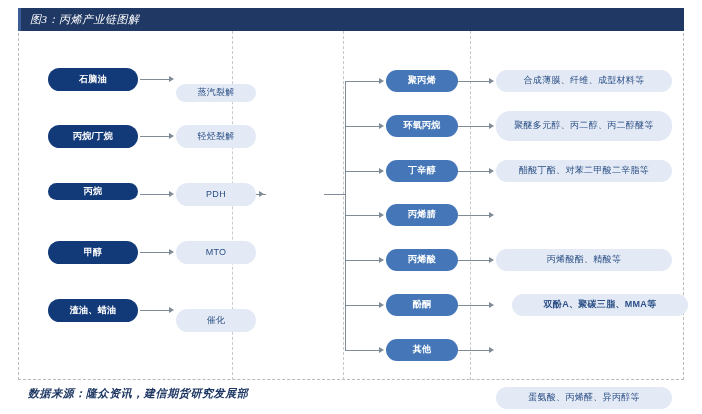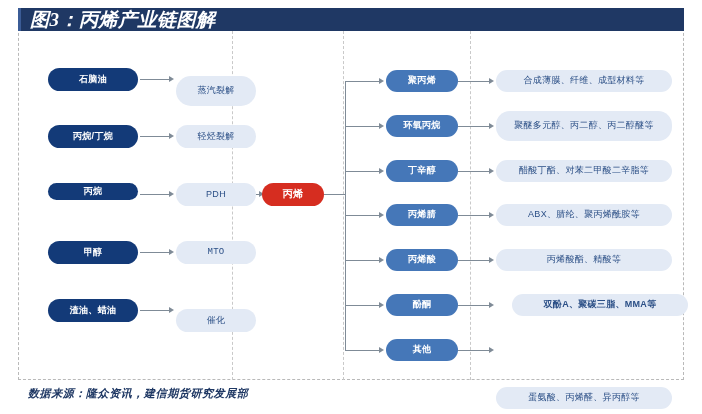--- a/index.html
+++ b/index.html
@@ -45,23 +45,23 @@
     height: 23px;
     background: #1f3864;
     box-sizing: border-box;
     border-left: 3px solid #3b5c96;
     display: flex;
     align-items: center;
   }
   .titlebar .title-text {
     color: #ffffff;
     font-family: "Liberation Serif", "DejaVu Serif", serif;
-    font-weight: bold;
+    font-weight: normal;
     font-style: italic;
-    font-size: 19px;
+    font-size: 11px;
     letter-spacing: .5px;
     padding-left: 9px;
     white-space: nowrap;
   }
 
   
   .footer {
     position: absolute;
     left: 28px;
     top: 386px;
@@ -142,45 +142,44 @@
   <div class="vdash" style="left:343px;"></div>
   <div class="vdash" style="left:470px;"></div>
 
   <div class="titlebar">
     <span class="title-text">图3：丙烯产业链图解</span>
   </div>
 
   <div class="node navy" style="left:48px;  top:68px;  width:90px;  height:23px;">石脑油</div>
   <div class="conn" style="left:140px; top:79px; width:30px;"></div>
   <div class="arrowhead" style="left:169px; top:76px;"></div>
-  <div class="node light" style="left:176px; top:76px; width:80px;  height:30px;">蒸汽裂解</div>
+  <div class="node light" style="left:176px; top:84px; width:80px;  height:18px;">蒸汽裂解</div>
 
   <div class="node navy" style="left:48px;  top:125px; width:90px;  height:23px;">丙烷/丁烷</div>
   <div class="conn" style="left:140px; top:136px; width:30px;"></div>
   <div class="arrowhead" style="left:169px; top:133px;"></div>
   <div class="node light" style="left:176px; top:125px; width:80px;  height:23px;">轻烃裂解</div>
 
   <div class="node navy" style="left:48px;  top:183px; width:90px;  height:17px;">丙烷</div>
   <div class="conn" style="left:140px; top:194px; width:30px;"></div>
   <div class="arrowhead" style="left:169px; top:191px;"></div>
   <div class="node light" style="left:176px; top:183px; width:80px;  height:23px;">PDH</div>
 
   <div class="node navy" style="left:48px;  top:241px; width:90px;  height:23px;">甲醇</div>
   <div class="conn" style="left:140px; top:252px; width:30px;"></div>
   <div class="arrowhead" style="left:169px; top:249px;"></div>
-  <div class="node light" style="left:176px; top:241px; width:80px;  height:23px;font-family:Liberation Mono, monospace;">MTO</div>
+  <div class="node light" style="left:176px; top:241px; width:80px;  height:23px;">MTO</div>
 
   <div class="node navy" style="left:48px;  top:299px; width:90px;  height:23px;">渣油、蜡油</div>
   <div class="conn" style="left:140px; top:310px; width:30px;"></div>
   <div class="arrowhead" style="left:169px; top:307px;"></div>
   <div class="node light" style="left:176px; top:309px; width:80px;  height:23px;">催化</div>
 
   <div class="conn" style="left:256px; top:194px; width:10px;"></div>
   <div class="arrowhead" style="left:259px; top:191px;"></div>
-  <div class="node red" style="left:262px; top:183px; width:62px; height:23px; font-size:10px;">丙烯</div>
 
   <div class="conn" style="left:324px; top:194px; width:21px;"></div>
   <div class="trunk" style="left:345px; top:81px; height:270px;"></div>
 
   <div class="conn" style="left:345px; top:81px;  width:35px;"></div>
   <div class="arrowhead" style="left:379px; top:78px;"></div>
   <div class="node blue" style="left:386px; top:70px; width:72px; height:22px;">聚丙烯</div>
   <div class="conn" style="left:458px; top:81px;  width:32px;"></div>
   <div class="arrowhead" style="left:489px; top:78px;"></div>
   <div class="node light wide" style="left:496px; top:70px; width:176px; height:22px;">合成薄膜、纤维、成型材料等</div>
@@ -197,21 +196,20 @@
   <div class="node blue" style="left:386px; top:160px; width:72px; height:22px;">丁辛醇</div>
   <div class="conn" style="left:458px; top:171px; width:32px;"></div>
   <div class="arrowhead" style="left:489px; top:168px;"></div>
   <div class="node light wide" style="left:496px; top:160px; width:176px; height:22px;">醋酸丁酯、对苯二甲酸二辛脂等</div>
 
   <div class="conn" style="left:345px; top:215px; width:35px;"></div>
   <div class="arrowhead" style="left:379px; top:212px;"></div>
   <div class="node blue" style="left:386px; top:204px; width:72px; height:22px;text-align:right;">丙烯腈</div>
   <div class="conn" style="left:458px; top:215px; width:32px;"></div>
   <div class="arrowhead" style="left:489px; top:212px;"></div>
-  <div class="node light wide" style="left:496px; top:204px; width:176px; height:22px;">ABX、腈纶、聚丙烯酰胺等</div>
 
   <div class="conn" style="left:345px; top:260px; width:35px;"></div>
   <div class="arrowhead" style="left:379px; top:257px;"></div>
   <div class="node blue" style="left:386px; top:249px; width:72px; height:22px;">丙烯酸</div>
   <div class="conn" style="left:458px; top:260px; width:32px;"></div>
   <div class="arrowhead" style="left:489px; top:257px;"></div>
   <div class="node light wide" style="left:496px; top:249px; width:176px; height:22px;">丙烯酸酯、精酸等</div>
 
   <div class="conn" style="left:345px; top:305px; width:35px;"></div>
   <div class="arrowhead" style="left:379px; top:302px;"></div>

